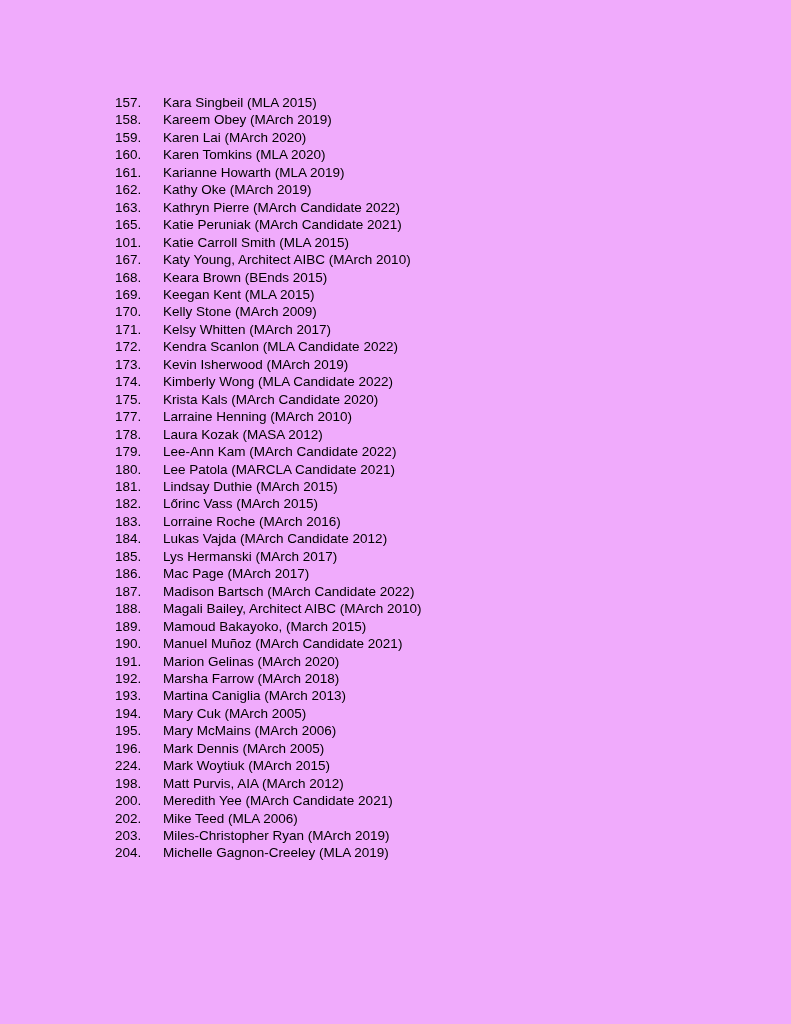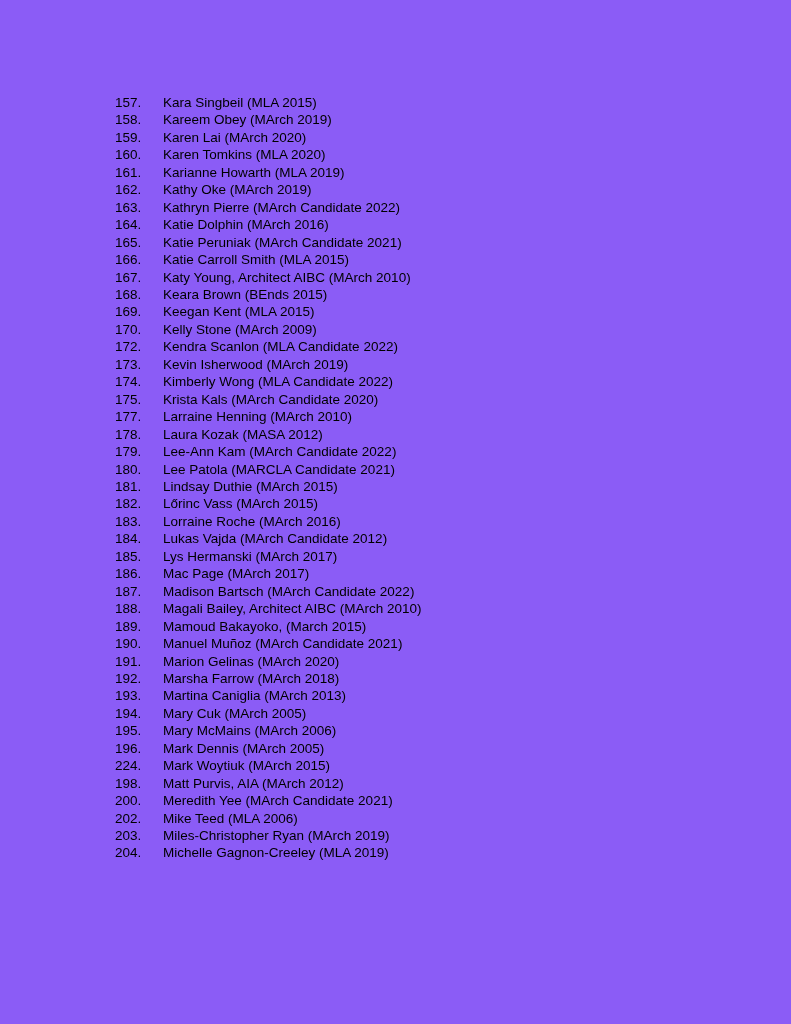--- a/index.html
+++ b/index.html
@@ -10,21 +10,21 @@
   body {
     width: 791px;
     height: 1024px;
     font-family: "Liberation Sans", sans-serif;
     color: #000000;
     overflow: hidden;
   }
   .page {
     width: 791px;
     height: 1024px;
-    background: #8b5cf6;
+    background: #f0abfc;
     box-sizing: border-box;
     padding: 94px 60px 0 115px;
   }
   .list {
     font-size: 13.5px;
     line-height: 17.45px;
   }
   .row {
     display: flex;
     align-items: baseline;
@@ -66,46 +66,46 @@
       </div>
       <div class="row">
         <span class="num">162.</span>
         <span class="txt">Kathy Oke (MArch 2019)</span>
       </div>
       <div class="row">
         <span class="num">163.</span>
         <span class="txt">Kathryn Pierre (MArch Candidate 2022)</span>
       </div>
       <div class="row">
-        <span class="num">164.</span>
-        <span class="txt">Katie Dolphin (MArch 2016)</span>
-      </div>
-      <div class="row">
         <span class="num">165.</span>
         <span class="txt">Katie Peruniak (MArch Candidate 2021)</span>
       </div>
       <div class="row">
-        <span class="num">166.</span>
+        <span class="num">101.</span>
         <span class="txt">Katie Carroll Smith (MLA 2015)</span>
       </div>
       <div class="row">
         <span class="num">167.</span>
         <span class="txt">Katy Young, Architect AIBC (MArch 2010)</span>
       </div>
       <div class="row">
         <span class="num">168.</span>
         <span class="txt">Keara Brown (BEnds 2015)</span>
       </div>
       <div class="row">
         <span class="num">169.</span>
         <span class="txt">Keegan Kent (MLA 2015)</span>
       </div>
       <div class="row">
         <span class="num">170.</span>
         <span class="txt">Kelly Stone (MArch 2009)</span>
+      </div>
+      <div class="row">
+        <span class="num">171.</span>
+        <span class="txt">Kelsy Whitten (MArch 2017)</span>
       </div>
       <div class="row">
         <span class="num">172.</span>
         <span class="txt">Kendra Scanlon (MLA Candidate 2022)</span>
       </div>
       <div class="row">
         <span class="num">173.</span>
         <span class="txt">Kevin Isherwood (MArch 2019)</span>
       </div>
       <div class="row">

